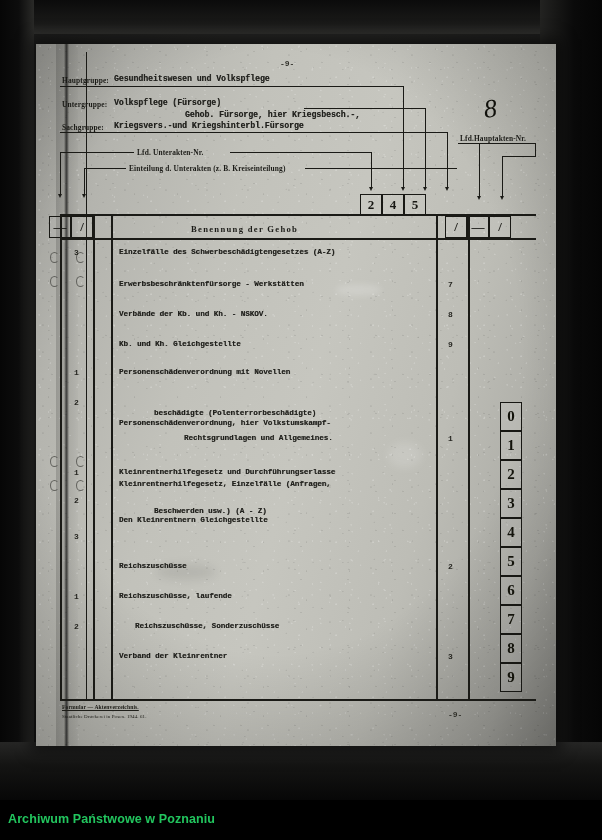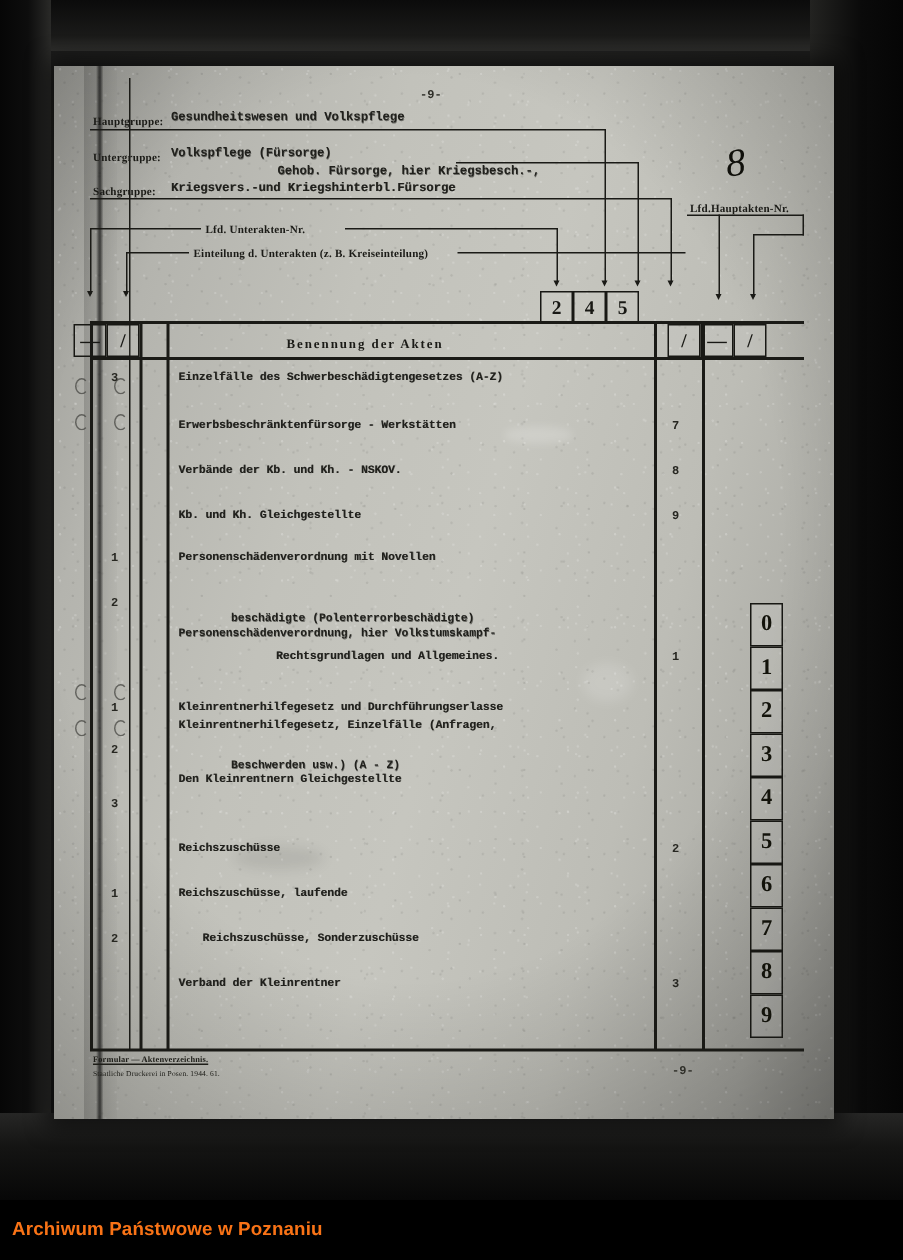--- a/index.html
+++ b/index.html
@@ -199,21 +199,21 @@
   .wm-bar {
     position: absolute; left: 0; top: 800px;
     width: 602px; height: 40px;
     background: #000;
   }
   .wm-text {
     position: absolute; left: 8px; top: 812px;
     font-family: "Liberation Sans", sans-serif;
     font-size: 12.5px;
     font-weight: 600;
-    color: #f97316;
+    color: #22c55e;
     letter-spacing: .1px;
   }
 </style>
 </head>
 <body>
 
 <div id="scan">
 
   <div class="backdrop"></div>
   <div class="dark-top"></div>
@@ -297,21 +297,21 @@
 
     <div class="arrow" style="left:441px; top:152px;"></div>
     <div class="arrow" style="left:464px; top:152px;"></div>
 
     <div class="hdr-box" style="left:324px; top:150px; width:22px; height:21px;">2</div>
     <div class="hdr-box" style="left:346px; top:150px; width:22px; height:21px;">4</div>
     <div class="hdr-box" style="left:368px; top:150px; width:22px; height:21px;">5</div>
 
     <div class="rule" style="left:24px; top:170px; width:476px; height:2.2px;"></div>
 
-    <div class="lbl" style="left:155px; top:180px; font-size:8.6px; letter-spacing:1.3px;">Benennung der Akten</div>
+    <div class="lbl" style="left:155px; top:180px; font-size:8.6px; letter-spacing:1.3px;">Benennung der Gehob</div>
 
     <div class="hdr-box" style="left:13px; top:172px; width:22px; height:22px;">—</div>
     <div class="hdr-box" style="left:35px; top:172px; width:22px; height:22px;">/</div>
 
     <div class="hdr-box" style="left:409px; top:172px; width:22px; height:22px;">/</div>
     <div class="hdr-box" style="left:431px; top:172px; width:22px; height:22px;">—</div>
     <div class="hdr-box" style="left:453px; top:172px; width:22px; height:22px;">/</div>
 
     <div class="rule" style="left:24px; top:194px; width:476px; height:2.2px;"></div>
 

